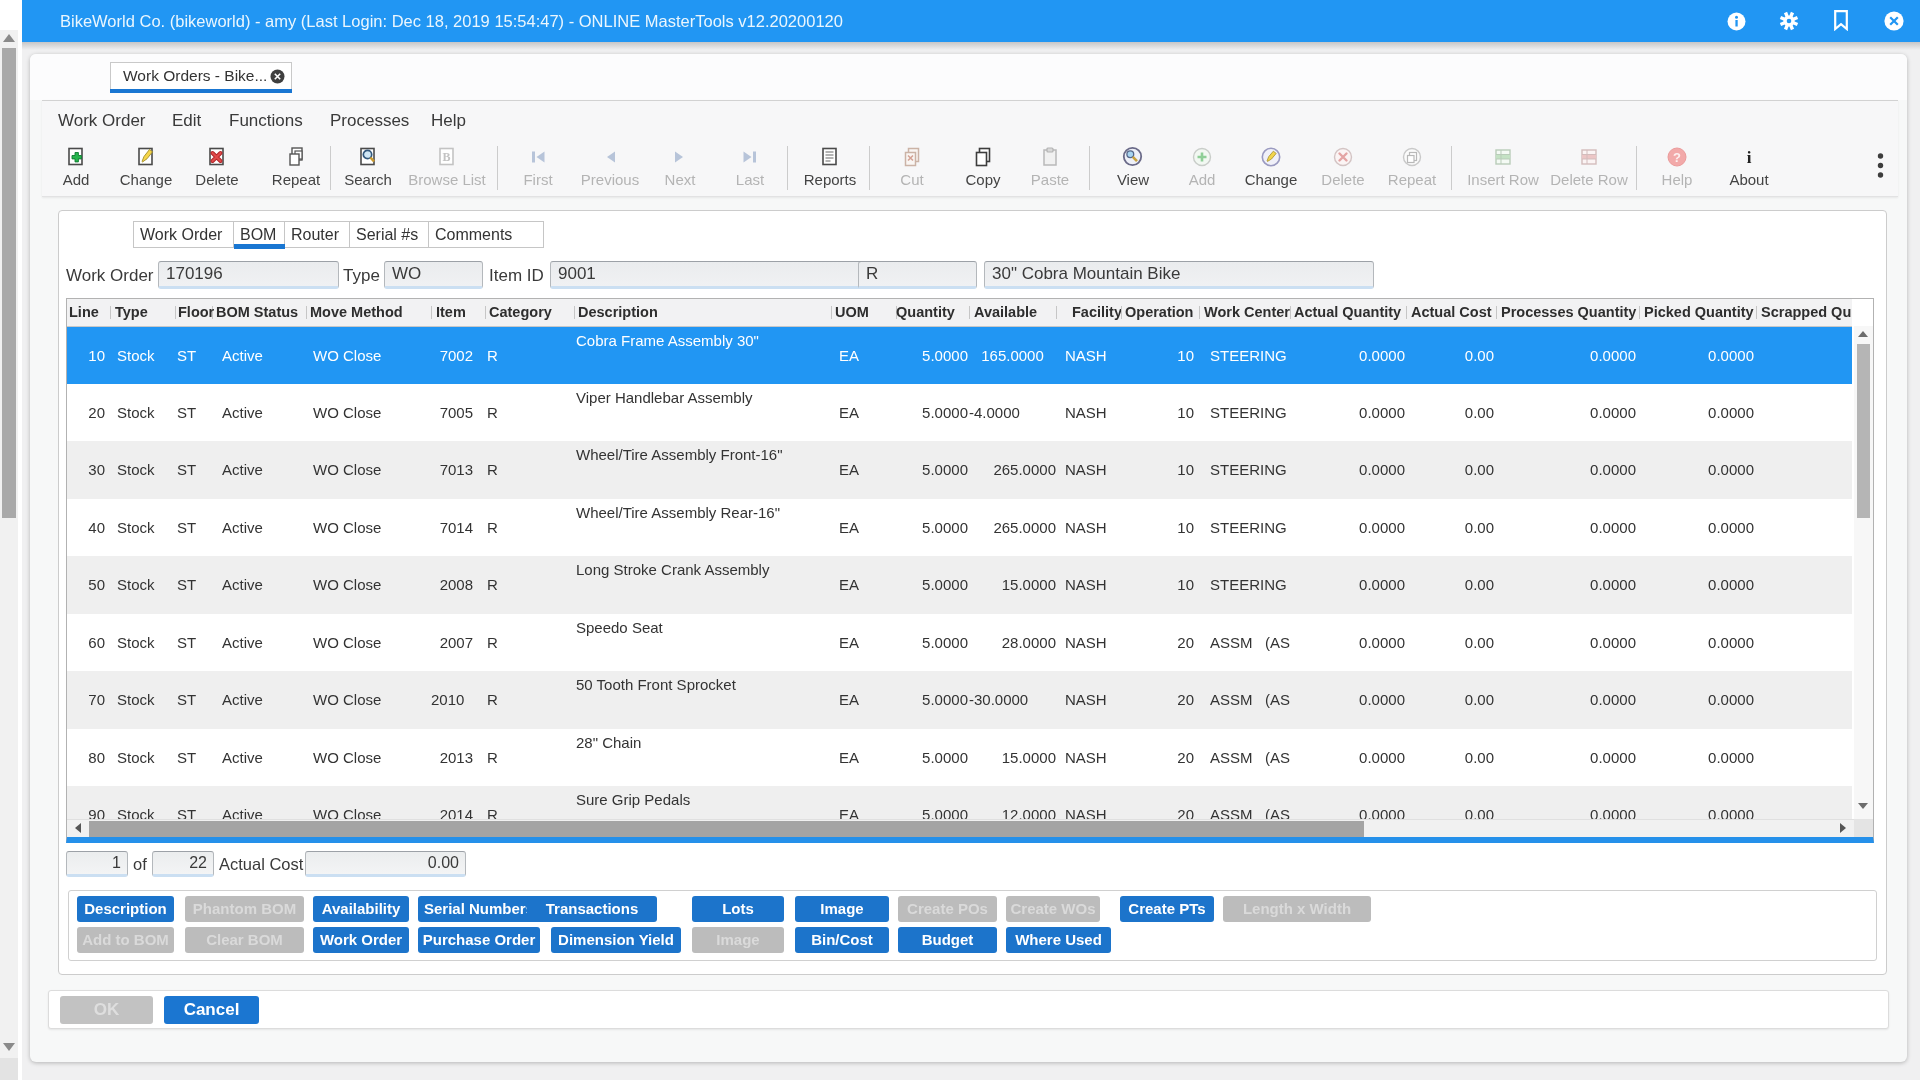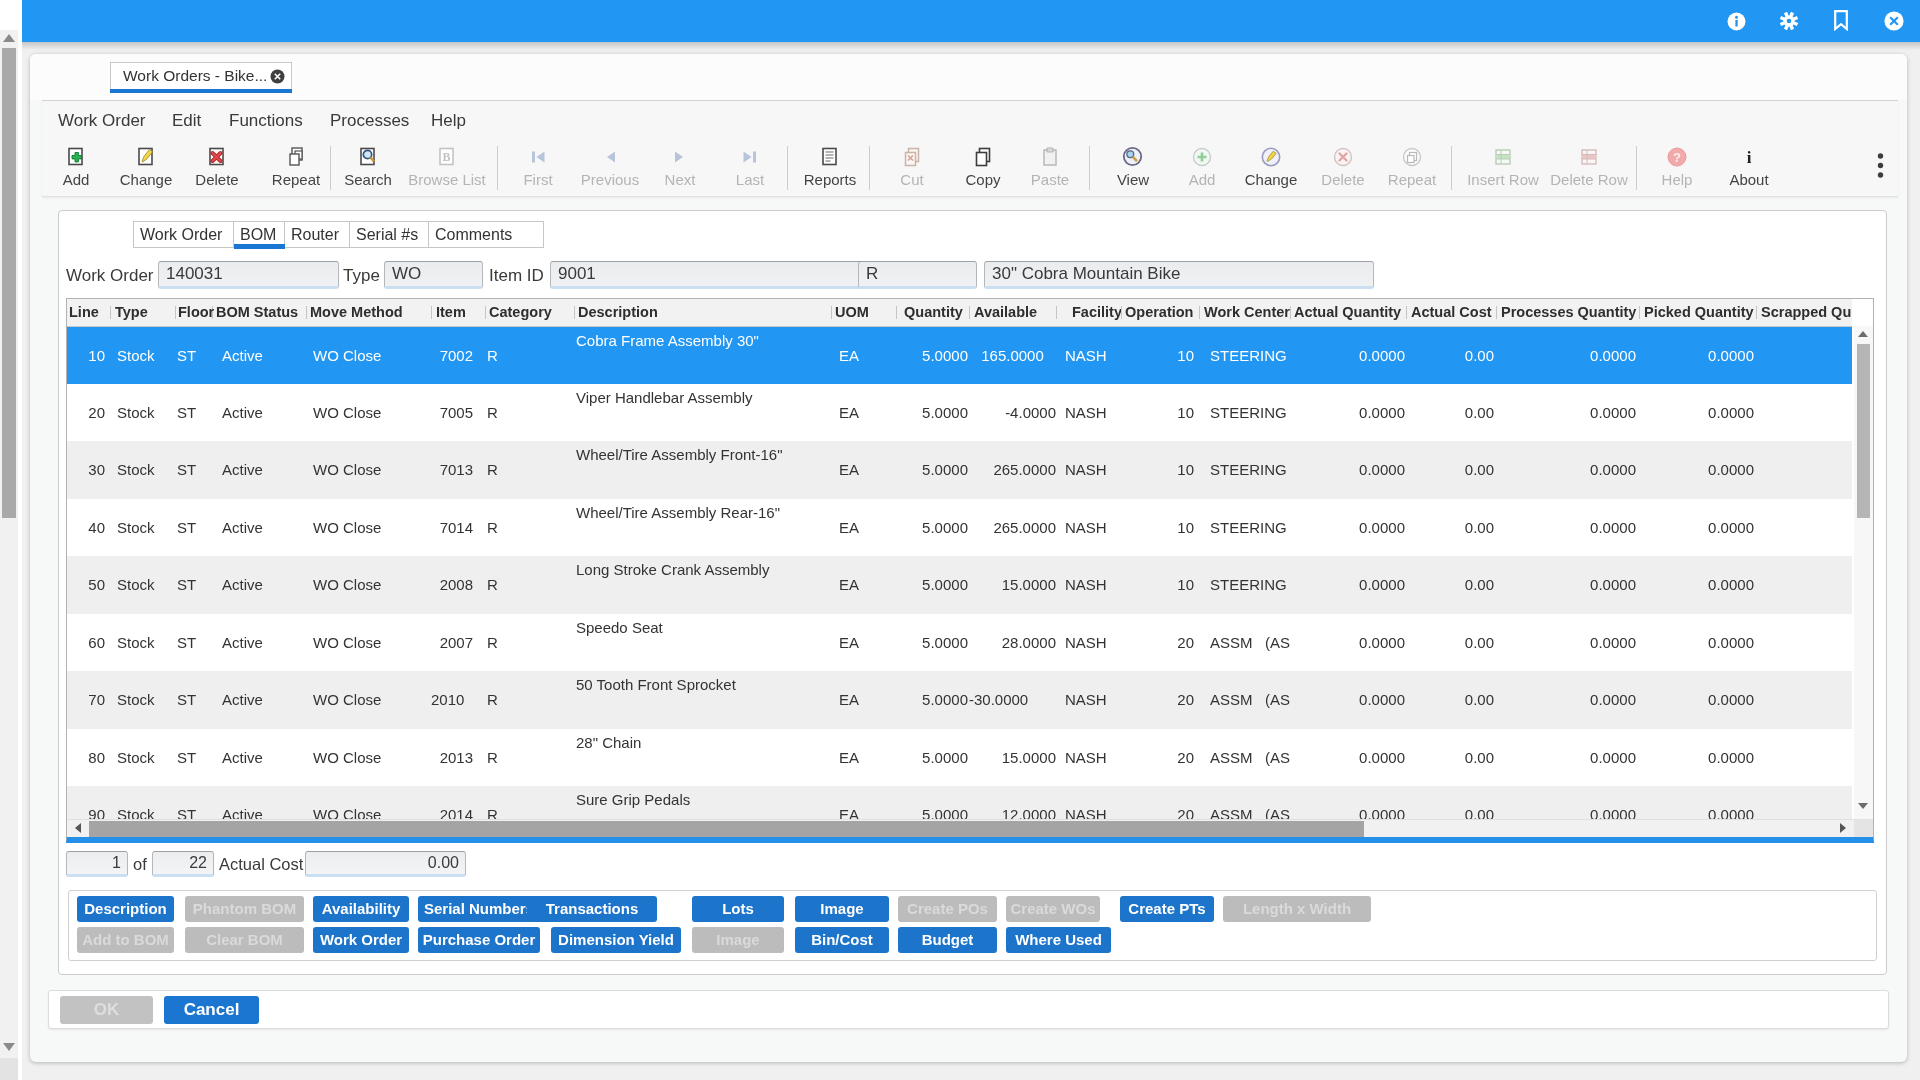--- a/index.html
+++ b/index.html
@@ -75,20 +75,21 @@
 </head>
 <body>
 <div class="ab" id="lwhite"></div>
 <div class="ab" id="ltrack"></div>
 <div class="ab" id="lthumb"></div>
 <div class="ab tri-up" style="left:3px;top:34px"></div>
 <div class="ab tri-dn" style="left:3px;top:1043px"></div>
 <div class="ab" style="left:0;top:1058px;width:18px;height:22px;background:#e3e3e3"></div>
 
 <div class="ab" id="tbar">
+  <span class="txt">BikeWorld Co. (bikeworld) - amy (Last Login: Dec 18, 2019 15:54:47) - ONLINE MasterTools v12.20200120</span>
   <svg style="position:absolute;left:1705px;top:12px" width="19" height="19" viewBox="0 0 19 19">
       <circle cx="9.5" cy="9.5" r="9" fill="#fff"></circle>
       <rect x="8.4" y="8" width="2.3" height="6.5" fill="#2196f3"></rect>
       <circle cx="9.5" cy="5.2" r="1.5" fill="#2196f3"></circle>
     </svg>
 <svg style="position:absolute;left:1757px;top:11px" width="20" height="20" viewBox="0 0 20 20">
       <circle cx="10" cy="10" r="5.6" fill="#fff"></circle>
       <path d="M13.2 11.3 L18.5 13.5" stroke="#fff" stroke-width="3.4"></path>
       <path d="M11.3 13.2 L13.5 18.5" stroke="#fff" stroke-width="3.4"></path>
       <path d="M8.7 13.2 L6.5 18.5" stroke="#fff" stroke-width="3.4"></path>
@@ -304,21 +305,21 @@
 
 <div class="ab" id="tpanel"></div>
 <div class="ab stab" id="stab1" style="left:133px;width:101px">Work Order</div>
 <div class="ab stab" style="left:234px;width:51px">BOM</div>
 <div class="ab stab" style="left:285px;width:65px">Router</div>
 <div class="ab stab" style="left:350px;width:79px">Serial #s</div>
 <div class="ab stab" style="left:429px;width:115px">Comments</div>
 <div class="ab" id="bomu"></div>
 
 <span class="flab" style="left:66px">Work Order</span>
-<div class="finp" style="left:158px;width:181px">140031</div>
+<div class="finp" style="left:158px;width:181px">170196</div>
 <span class="flab" style="left:343px">Type</span>
 <div class="finp" style="left:384px;width:99px">WO</div>
 <span class="flab" style="left:489px">Item ID</span>
 <div class="finp" style="left:550px;width:361px">9001</div>
 <div class="finp" style="left:858px;width:119px">R</div>
 <div class="finp" style="left:984px;width:390px">30" Cobra Mountain Bike</div>
 
 <div class="ab" id="twrap">
   <div id="tview">
   <table>
@@ -347,21 +348,21 @@
           <tr>
             <th class="nb" style="padding-left:2px">Line</th>
             <th style="padding-left:5px">Type</th>
             <th style="padding-left:3px">Floor</th>
             <th style="padding-left:4px">BOM Status</th>
             <th style="padding-left:4px">Move Method</th>
             <th style="padding-left:5px">Item</th>
             <th style="padding-left:4px">Category</th>
             <th style="padding-left:4px">Description</th>
             <th style="padding-left:4px">UOM</th>
-            <th style="padding-left:8px">Quantity</th>
+            <th style="padding-left:0">Quantity</th>
             <th style="padding-left:5px">Available</th>
             <th style="padding-left:16px">Facility</th>
             <th style="padding-left:4px">Operation</th>
             <th style="padding-left:5px">Work Center</th>
             <th style="padding-left:4px">Actual Quantity</th>
             <th style="padding-left:5px">Actual Cost</th>
             <th style="padding-left:5px">Processes Quantity</th>
             <th style="padding-left:5px">Picked Quantity</th>
             <th style="padding-left:5px">Scrapped Qu</th>
           </tr>
@@ -392,21 +393,21 @@
             <td style="text-align:right;padding-right:5px">20</td>
             <td style="padding-left:7px">Stock</td>
             <td style="padding-left:2px">ST</td>
             <td style="padding-left:10px">Active</td>
             <td style="padding-left:7px">WO Close</td>
             <td style="text-align:right;padding-right:12px">7005</td>
             <td style="padding-left:2px">R</td>
             <td class="dsc" style="padding-left:2px">Viper Handlebar Assembly</td>
             <td style="padding-left:8px">EA</td>
             <td style="text-align:right;padding-right:1px">5.0000</td>
-            <td style="text-align:right">-4.0000</td>
+            <td style="text-align:left">-4.0000</td>
             <td style="padding-left:9px">NASH</td>
             <td style="text-align:right;padding-right:5px">10</td>
             <td style="padding-left:11px">STEERING</td>
             <td style="text-align:right;padding-right:1px">0.0000</td>
             <td style="text-align:right;padding-right:2px">0.00</td>
             <td style="text-align:right;padding-right:3px">0.0000</td>
             <td style="text-align:right;padding-right:2px">0.0000</td>
             <td></td>
           </tr>
 <tr class="odd">

